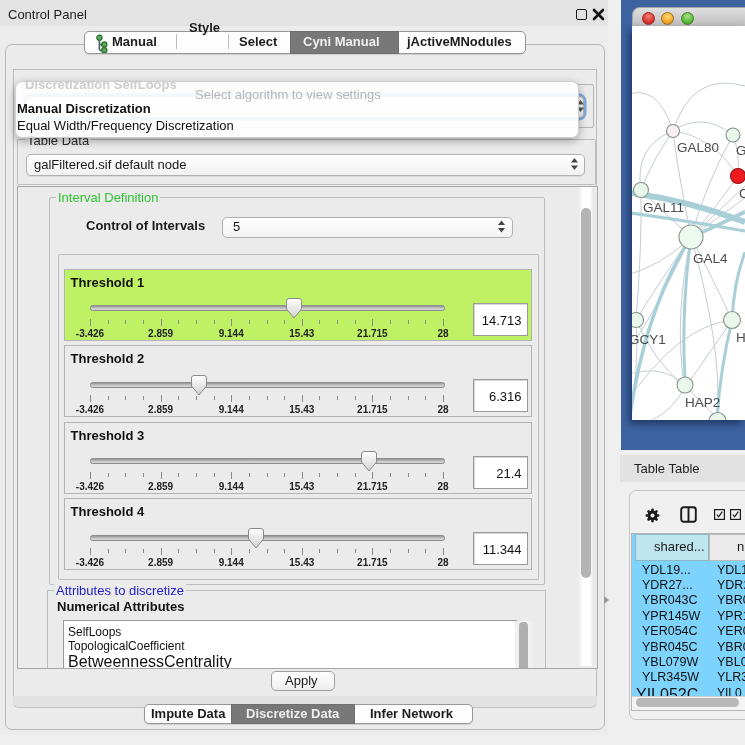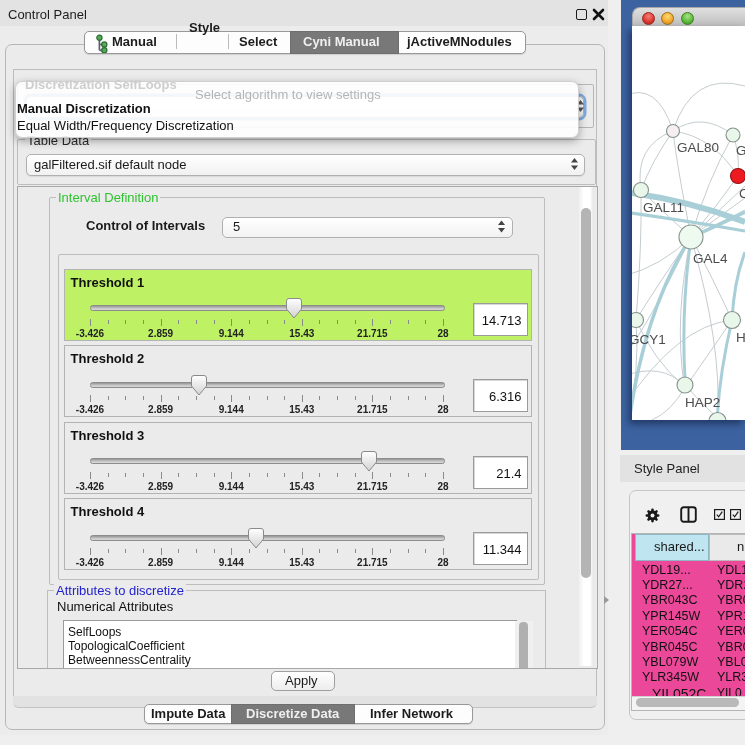--- a/index.html
+++ b/index.html
@@ -227,25 +227,25 @@
               <stop offset="1" stop-color="#d2d2d2"></stop>
             </linearGradient>
           </defs>
           <path d="M3 0.5 h10 a2.5 2.5 0 0 1 2.5 2.5 v8 l-7.5 9 l-7.5 -9 v-8 a2.5 2.5 0 0 1 2.5 -2.5 z" fill="url(#g3)" stroke="#8a8a8a"></path>
         </svg>
         <div class="abs" style="left:408px;top:33px;width:53px;height:31px;background:#fff;border:1px solid #9a9a9a;box-shadow:inset 1px 1px 0 #d7d7d7;"></div>
         <div class="txt" style="left:408px;top:43px;width:49px;text-align:right;font-size:13px;color:#111;">11.344</div>
       </div>
       <div class="abs" style="left:29px;top:403px;width:497px;height:80px;border:1px solid #bdbdbd;"></div>
       <div class="txt" style="left:36px;top:396px;font-size:13px;color:#2222cc;background:#ebebeb;padding:0 2px;">Attributes to discretize</div>
-      <div class="txt" style="left:39px;top:412px;font-size:13px;font-weight:normal;color:#111;">Numerical Attributes</div>
+      <div class="txt" style="left:39px;top:412px;font-size:13px;font-weight:bold;color:#111;">Numerical Attributes</div>
       <div class="abs" style="left:45px;top:433px;width:452px;height:60px;background:#fff;border:1px solid #9a9a9a;"></div>
       <div class="txt" style="left:50px;top:438px;font-size:12px;color:#111;">SelfLoops</div>
       <div class="txt" style="left:50px;top:452px;font-size:12px;color:#111;">TopologicalCoefficient</div>
-      <div class="txt" style="left:50px;top:466px;font-size:12px;color:#111;">BetweennessCentrality</div>
+      <div class="txt" style="left:50px;top:466px;font-size:16px;color:#111;">BetweennessCentrality</div>
       <div class="abs" style="left:497px;top:434px;width:18px;height:58px;background:#f0f0f0;"></div>
       <div class="abs" style="left:501px;top:435px;width:9px;height:57px;background:#b0b0b0;border-radius:4px;"></div>
     </div>
 
   <div class="abs" style="left:577px;top:187px;width:17px;height:479px;background:linear-gradient(90deg,#e8e8e8,#ffffff 40%,#ffffff 75%,#e4e4e4);"></div>
   <div class="abs" style="left:581px;top:208px;width:10px;height:370px;background:#b4b4b4;border-radius:5px;"></div>
 
   <div class="abs" style="left:271px;top:671px;width:62px;height:18px;background:linear-gradient(#ffffff,#ededed);border:1px solid #9f9f9f;border-radius:5px;"></div>
   <div class="txt" style="left:285px;top:673px;font-size:13px;color:#1a1a1a;">Apply</div>
 
@@ -338,21 +338,21 @@
       <text x="11" y="186">GAL11</text>
       <text x="61" y="237">GAL4</text>
       <text x="-3" y="318">GCY1</text>
       <text x="104" y="316">H</text>
       <text x="53" y="381">HAP2</text>
     </g>
   </svg>
 </div>
 
 <div class="abs" style="left:620px;top:455px;width:125px;height:27px;background:#e2e2e2;"></div>
-<div class="txt" style="left:634px;top:461px;font-size:13px;color:#222;">Style Panel</div>
+<div class="txt" style="left:634px;top:461px;font-size:13px;color:#222;">Table Table</div>
 
 <div class="abs" style="left:629px;top:490px;width:130px;height:228px;background:#f0f0f0;border:1px solid #c6c6c6;border-radius:7px;"></div>
 
 <svg class="abs" style="left:644.5px;top:507.5px;" width="15" height="15" viewBox="0 0 15 15">
     <g fill="#1a1a1a">
       <circle cx="7.5" cy="7.5" r="4.9"></circle>
       <g>
         <rect x="6.2" y="0.6" width="2.6" height="13.8" rx="1.1"></rect>
         <rect x="0.6" y="6.2" width="13.8" height="2.6" ry="1.1"></rect>
         <rect x="6.2" y="0.6" width="2.6" height="13.8" rx="1.1" transform="rotate(45 7.5 7.5)"></rect>
@@ -369,21 +369,21 @@
 
 <svg class="abs" style="left:714px;top:509px;" width="11" height="11" viewBox="0 0 11 11">
     <rect x="0.6" y="0.6" width="9.8" height="9.8" fill="none" stroke="#1a1a1a" stroke-width="1.2"></rect>
     <path d="M2.8 5.5 L4.6 7.8 L8.3 2.7" fill="none" stroke="#1a1a1a" stroke-width="1.2"></path>
   </svg>
 <svg class="abs" style="left:730px;top:509px;" width="11" height="11" viewBox="0 0 11 11">
     <rect x="0.6" y="0.6" width="9.8" height="9.8" fill="none" stroke="#1a1a1a" stroke-width="1.2"></rect>
     <path d="M2.8 5.5 L4.6 7.8 L8.3 2.7" fill="none" stroke="#1a1a1a" stroke-width="1.2"></path>
   </svg>
 
-<div class="abs" style="left:631px;top:533px;width:114px;height:176px;background:#ec4899;border:1px solid #b5b5b5;border-right:none;overflow:hidden;">
+<div class="abs" style="left:631px;top:533px;width:114px;height:176px;background:#7dd3fc;border:1px solid #b5b5b5;border-right:none;overflow:hidden;">
   <div class="abs" style="left:3px;top:0px;width:72px;height:25px;background:#bfe5f1;border:1px solid #8fb6c2;"></div>
   <div class="txt" style="left:22px;top:5px;font-size:13px;color:#1a1a1a;">shared...</div>
   <div class="abs" style="left:77px;top:0px;width:40px;height:25px;background:#eaeaea;border:1px solid #bbb;"></div>
   <div class="txt" style="left:105px;top:5px;font-size:13px;color:#1a1a1a;">n...</div>
   <div id="rows">
       <div class="txt" style="left:10px;top:28.5px;font-size:12.5px;color:#111;">YDL19...</div>
       <div class="txt" style="left:85px;top:28.5px;font-size:12.5px;color:#111;">YDL1</div>
       <div class="txt" style="left:10px;top:43.9px;font-size:12.5px;color:#111;">YDR27...</div>
       <div class="txt" style="left:85px;top:43.9px;font-size:12.5px;color:#111;">YDR2</div>
       <div class="txt" style="left:10px;top:59.3px;font-size:12.5px;color:#111;">YBR043C</div>
@@ -391,19 +391,19 @@
       <div class="txt" style="left:10px;top:74.7px;font-size:12.5px;color:#111;">YPR145W</div>
       <div class="txt" style="left:85px;top:74.7px;font-size:12.5px;color:#111;">YPR1</div>
       <div class="txt" style="left:10px;top:90.1px;font-size:12.5px;color:#111;">YER054C</div>
       <div class="txt" style="left:85px;top:90.1px;font-size:12.5px;color:#111;">YER0</div>
       <div class="txt" style="left:10px;top:105.5px;font-size:12.5px;color:#111;">YBR045C</div>
       <div class="txt" style="left:85px;top:105.5px;font-size:12.5px;color:#111;">YBR0</div>
       <div class="txt" style="left:10px;top:120.9px;font-size:12.5px;color:#111;">YBL079W</div>
       <div class="txt" style="left:85px;top:120.9px;font-size:12.5px;color:#111;">YBL0</div>
       <div class="txt" style="left:10px;top:136.3px;font-size:12.5px;color:#111;">YLR345W</div>
       <div class="txt" style="left:85px;top:136.3px;font-size:12.5px;color:#111;">YLR3</div>
-      <div class="txt" style="left:20px;top:151.7px;font-size:14px;color:#111;">YIL052C</div>
+      <div class="txt" style="left:4px;top:151.7px;font-size:16px;color:#111;">YIL052C</div>
       <div class="txt" style="left:85px;top:151.7px;font-size:12px;color:#111;">YIL0</div>
     </div>
 
   <div class="abs" style="left:0px;top:162px;width:114px;height:14px;background:#f4f4f4;border-top:1px solid #d0d0d0;"></div>
   <div class="abs" style="left:4px;top:164px;width:103px;height:9px;background:#b9b9b9;border-radius:5px;"></div>
 </div>
 
 </body></html>

